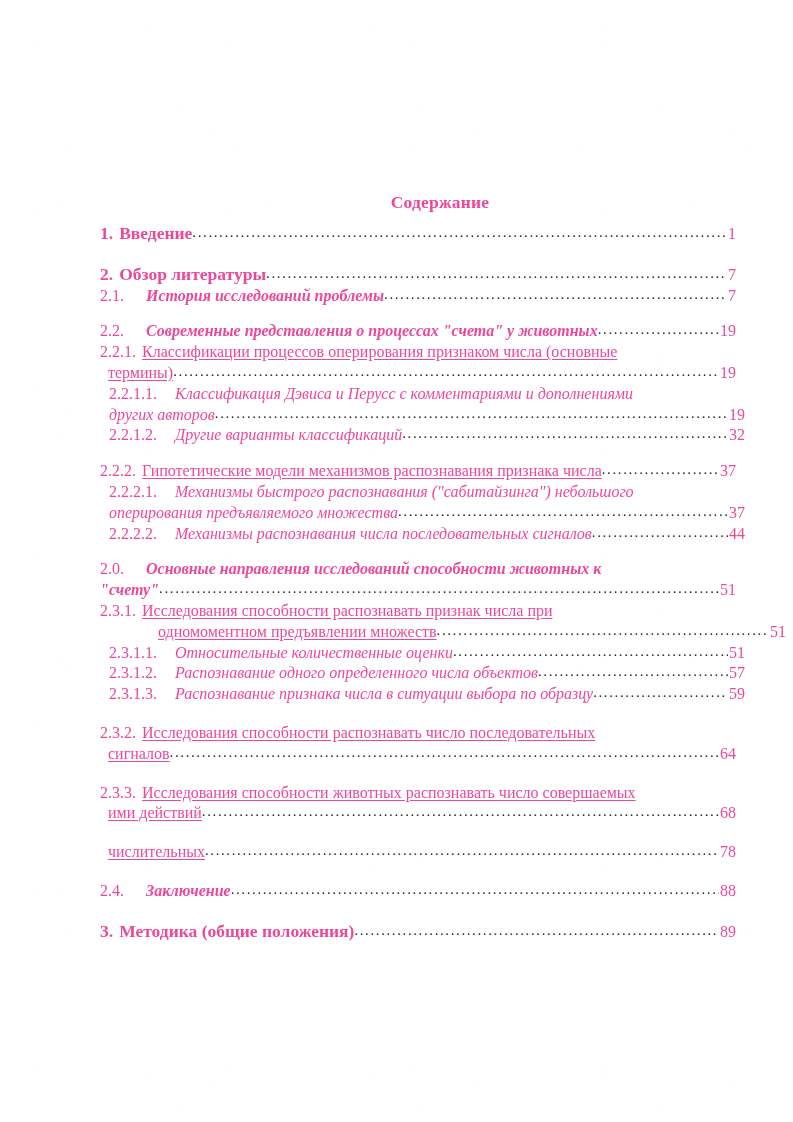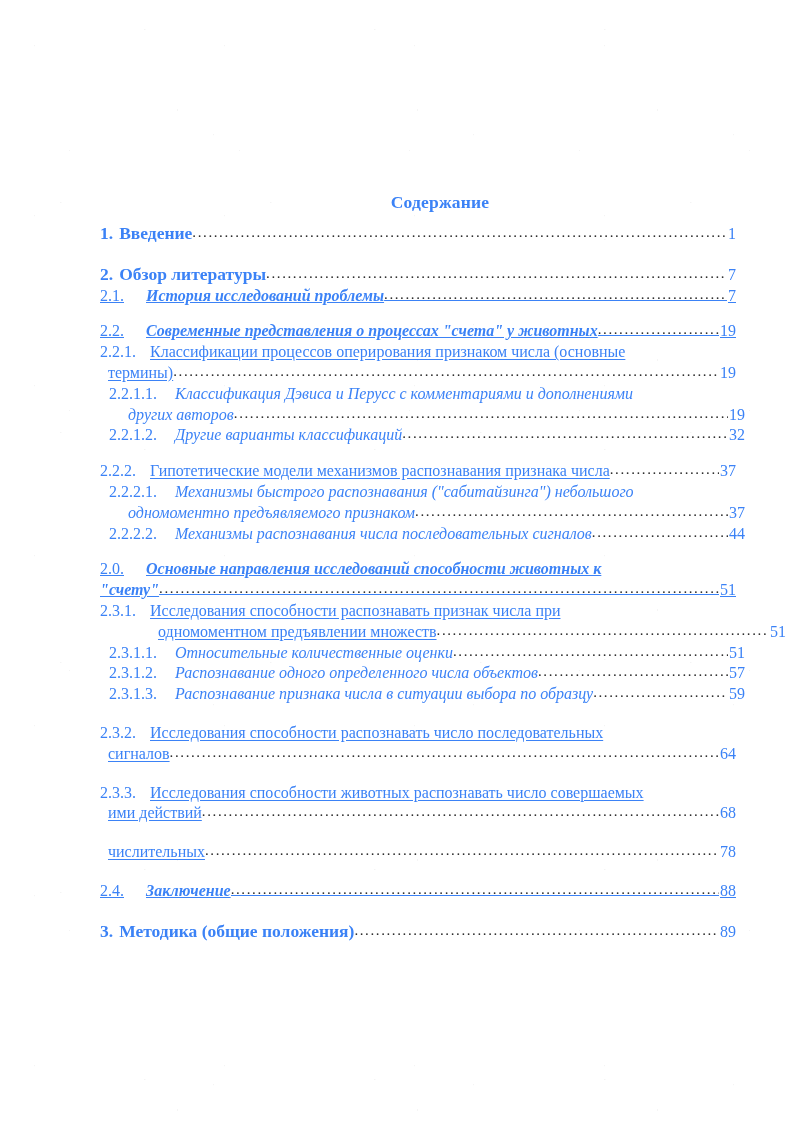--- a/index.html
+++ b/index.html
@@ -9,21 +9,21 @@
     background: #ffffff;
   }
 
   .page {
     position: relative;
     width: 793px;
     height: 1122px;
     background: #ffffff;
     overflow: hidden;
     font-family: "Liberation Serif", "DejaVu Serif", serif;
-    color: #3b82f6;
+    color: #ec4899;
     -webkit-font-smoothing: antialiased;
   }
 
   
   .speckle {
     position: absolute;
     inset: 0;
     pointer-events: none;
     opacity: 0.06;
     background-image:
@@ -101,39 +101,39 @@
   
 
   
   .lv1 { font-size: 17.5px; }
   .lv1 .num { font-weight: bold; font-size: 17.5px; }
   .lv1 .label { font-weight: bold; }
   .lv1 .pageno { font-weight: normal; font-size: 16px; }
   .lv1 .num { padding-right: 6px; }
 
   
-  .lv2 { font-size: 16px; text-decoration: underline; }
+  .lv2 { font-size: 16px; }
   .lv2 .num { width: 46px; }
   .lv2 .label { font-weight: bold; font-style: italic; }
   .lv2 .pageno { font-weight: normal; font-style: normal; }
 
   
   .lv3 { font-size: 16px; }
-  .lv3 .num { padding-right: 14px; }
+  .lv3 .num { padding-right: 6px; }
   .lv3 .label { text-decoration: underline; text-underline-offset: 2px; }
   .lv3 .pageno { text-decoration: none; }
 
   
   .lv4 { font-size: 16px; padding-left: 9px; align-items: flex-end; }
   .lv4 .num { width: 66px; }
   .lv4 .label { font-style: italic; }
 
   
   .cont.lv3 .label { text-decoration: underline; text-underline-offset: 2px; margin-left: 8px; }
-  .cont.lv4 .label { font-style: italic; margin-left: 19px; }
+  .cont.lv4 .label { font-style: italic; }
   .cont.lv2 .label { font-weight: bold; font-style: italic; }
 
   
   .cont.hang { padding-left: 50px; }
   .gap-md { height: 15px; }
   .gap-lg { height: 18px; }
 </style>
 </head>
 <body>
 
@@ -210,21 +210,21 @@
       <span class="label">Гипотетические модели механизмов распознавания признака числа</span>
       <span class="leader"></span>
       <span class="pageno">37</span>
     </div>
 
     <div class="entry lv4">
       <span class="num">2.2.2.1.</span>
       <span class="label">Механизмы быстрого распознавания ("сабитайзинга") небольшого</span>
     </div>
     <div class="entry lv4 cont">
-      <span class="label">одномоментно предъявляемого признаком</span>
+      <span class="label">оперирования предъявляемого множества</span>
       <span class="leader"></span>
       <span class="pageno">37</span>
     </div>
 
     <div class="entry lv4">
       <span class="num">2.2.2.2.</span>
       <span class="label">Механизмы распознавания числа последовательных сигналов</span>
       <span class="leader"></span>
       <span class="pageno">44</span>
     </div>

